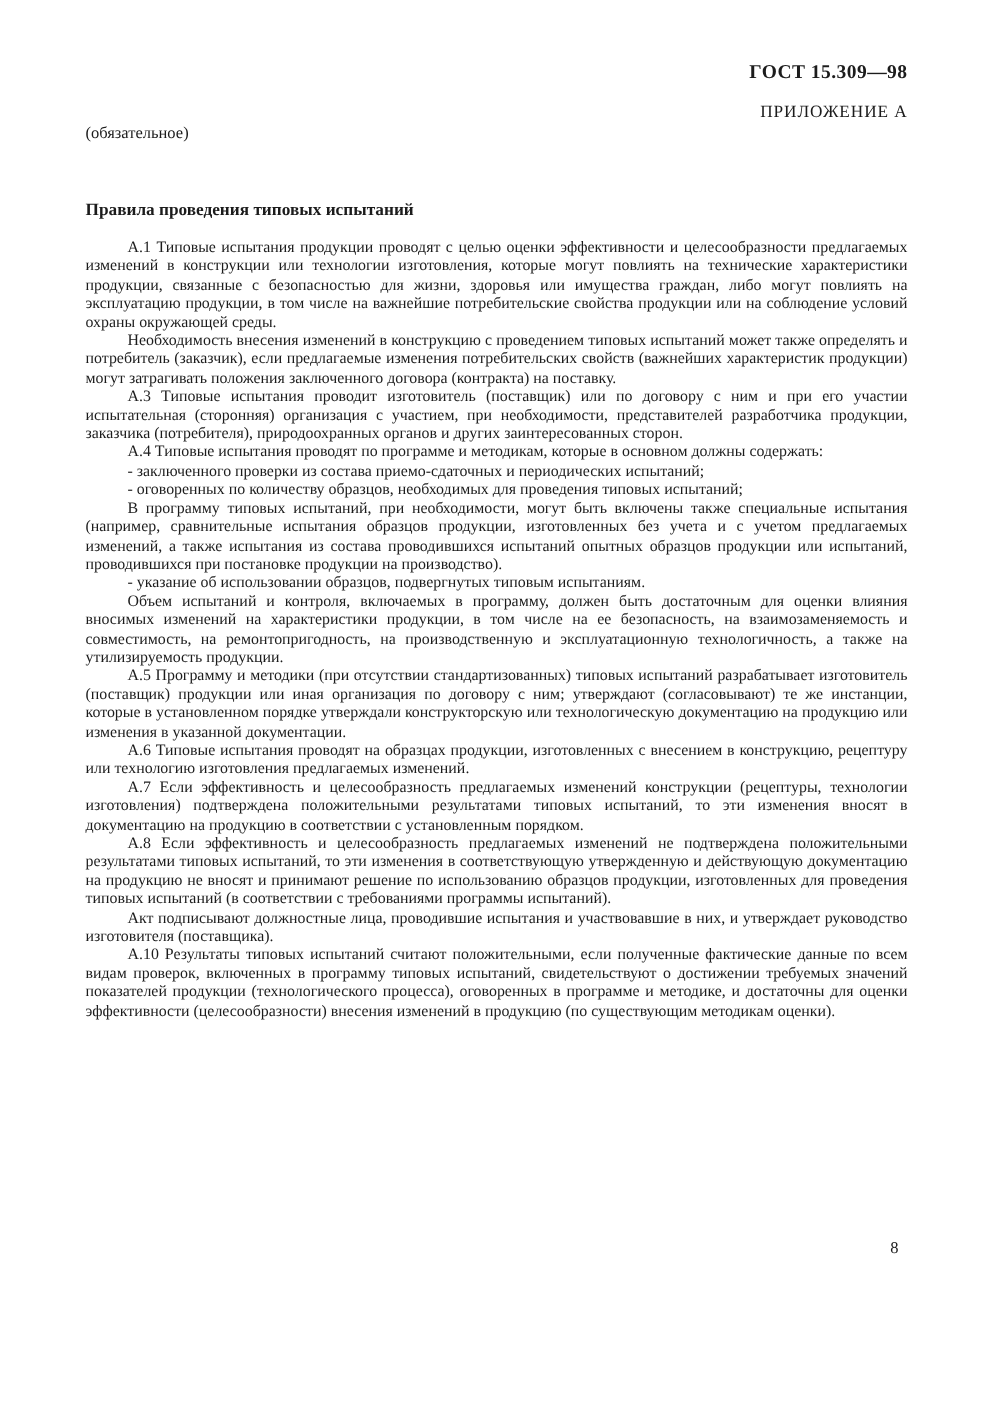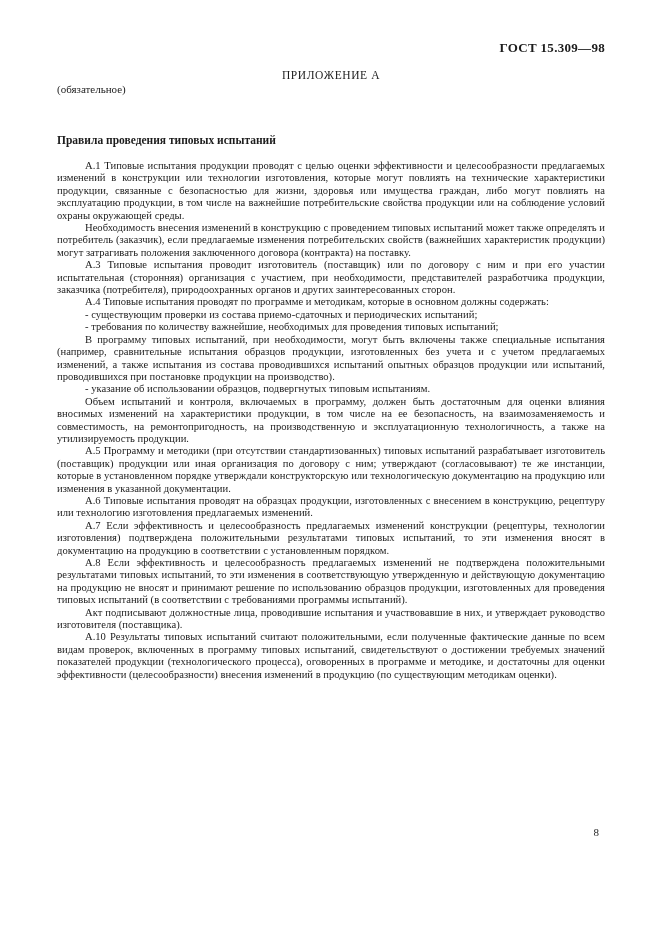--- a/index.html
+++ b/index.html
@@ -24,21 +24,21 @@
     top: 40px; left: 57px; width: 548px;
     text-align: right;
     font-weight: bold;
     font-size: 13px;
     letter-spacing: 0.3px;
     white-space: nowrap;
   }
   .appendix-label {
     position: absolute;
     top: 69px; left: 57px; width: 548px;
-    text-align: center;
+    text-align: right;
     font-size: 11.5px;
     letter-spacing: 0.6px;
   }
   .appendix-sub {
     position: absolute;
     top: 83px; left: 57px; width: 548px;
     font-size: 11px;
   }
   .section-title {
     position: absolute;
@@ -75,22 +75,22 @@
 
   <div class="appendix-sub">(обязательное)</div>
 
   <div class="section-title">Правила проведения типовых испытаний</div>
 
   <div class="body-text">
       <p class="para">А.1 Типовые испытания продукции проводят с целью оценки эффективности и целесообразности предлагаемых изменений в конструкции или технологии изготовления, которые могут повлиять на технические характеристики продукции, связанные с безопасностью для жизни, здоровья или имущества граждан, либо могут повлиять на эксплуатацию продукции, в том числе на важнейшие потребительские свойства продукции или на соблюдение условий охраны окружающей среды.</p>
       <p class="para">Необходимость внесения изменений в конструкцию с проведением типовых испытаний может также определять и потребитель (заказчик), если предлагаемые изменения потребительских свойств (важнейших характеристик продукции) могут затрагивать положения заключенного договора (контракта) на поставку.</p>
       <p class="para">А.3 Типовые испытания проводит изготовитель (поставщик) или по договору с ним и при его участии испытательная (сторонняя) организация с участием, при необходимости, представителей разработчика продукции, заказчика (потребителя), природоохранных органов и других заинтересованных сторон.</p>
       <p class="para">А.4 Типовые испытания проводят по программе и методикам, которые в основном должны содержать:</p>
-      <p class="para">- существующим проверки из состава приемо-сдаточных и периодических испытаний;</p>
-      <p class="para">- требования по количеству важнейшие, необходимых для проведения типовых испытаний;</p>
+      <p class="para">- заключенного проверки из состава приемо-сдаточных и периодических испытаний;</p>
+      <p class="para">- оговоренных по количеству образцов, необходимых для проведения типовых испытаний;</p>
       <p class="para">В программу типовых испытаний, при необходимости, могут быть включены также специальные испытания (например, сравнительные испытания образцов продукции, изготовленных без учета и с учетом предлагаемых изменений, а также испытания из состава проводившихся испытаний опытных образцов продукции или испытаний, проводившихся при постановке продукции на производство).</p>
       <p class="para">- указание об использовании образцов, подвергнутых типовым испытаниям.</p>
       <p class="para">Объем испытаний и контроля, включаемых в программу, должен быть достаточным для оценки влияния вносимых изменений на характеристики продукции, в том числе на ее безопасность, на взаимозаменяемость и совместимость, на ремонтопригодность, на производственную и эксплуатационную технологичность, а также на утилизируемость продукции.</p>
       <p class="para">А.5 Программу и методики (при отсутствии стандартизованных) типовых испытаний разрабатывает изготовитель (поставщик) продукции или иная организация по договору с ним; утверждают (согласовывают) те же инстанции, которые в установленном порядке утверждали конструкторскую или технологическую документацию на продукцию или изменения в указанной документации.</p>
       <p class="para">А.6 Типовые испытания проводят на образцах продукции, изготовленных с внесением в конструкцию, рецептуру или технологию изготовления предлагаемых изменений.</p>
       <p class="para">А.7 Если эффективность и целесообразность предлагаемых изменений конструкции (рецептуры, технологии изготовления) подтверждена положительными результатами типовых испытаний, то эти изменения вносят в документацию на продукцию в соответствии с установленным порядком.</p>
       <p class="para">А.8 Если эффективность и целесообразность предлагаемых изменений не подтверждена положительными результатами типовых испытаний, то эти изменения в соответствующую утвержденную и действующую документацию на продукцию не вносят и принимают решение по использованию образцов продукции, изготовленных для проведения типовых испытаний (в соответствии с требованиями программы испытаний).</p>
       <p class="para">Акт подписывают должностные лица, проводившие испытания и участвовавшие в них, и утверждает руководство изготовителя (поставщика).</p>
       <p class="para">А.10 Результаты типовых испытаний считают положительными, если полученные фактические данные по всем видам проверок, включенных в программу типовых испытаний, свидетельствуют о достижении требуемых значений показателей продукции (технологического процесса), оговоренных в программе и методике, и достаточны для оценки эффективности (целесообразности) внесения изменений в продукцию (по существующим методикам оценки).</p>
     </div>

